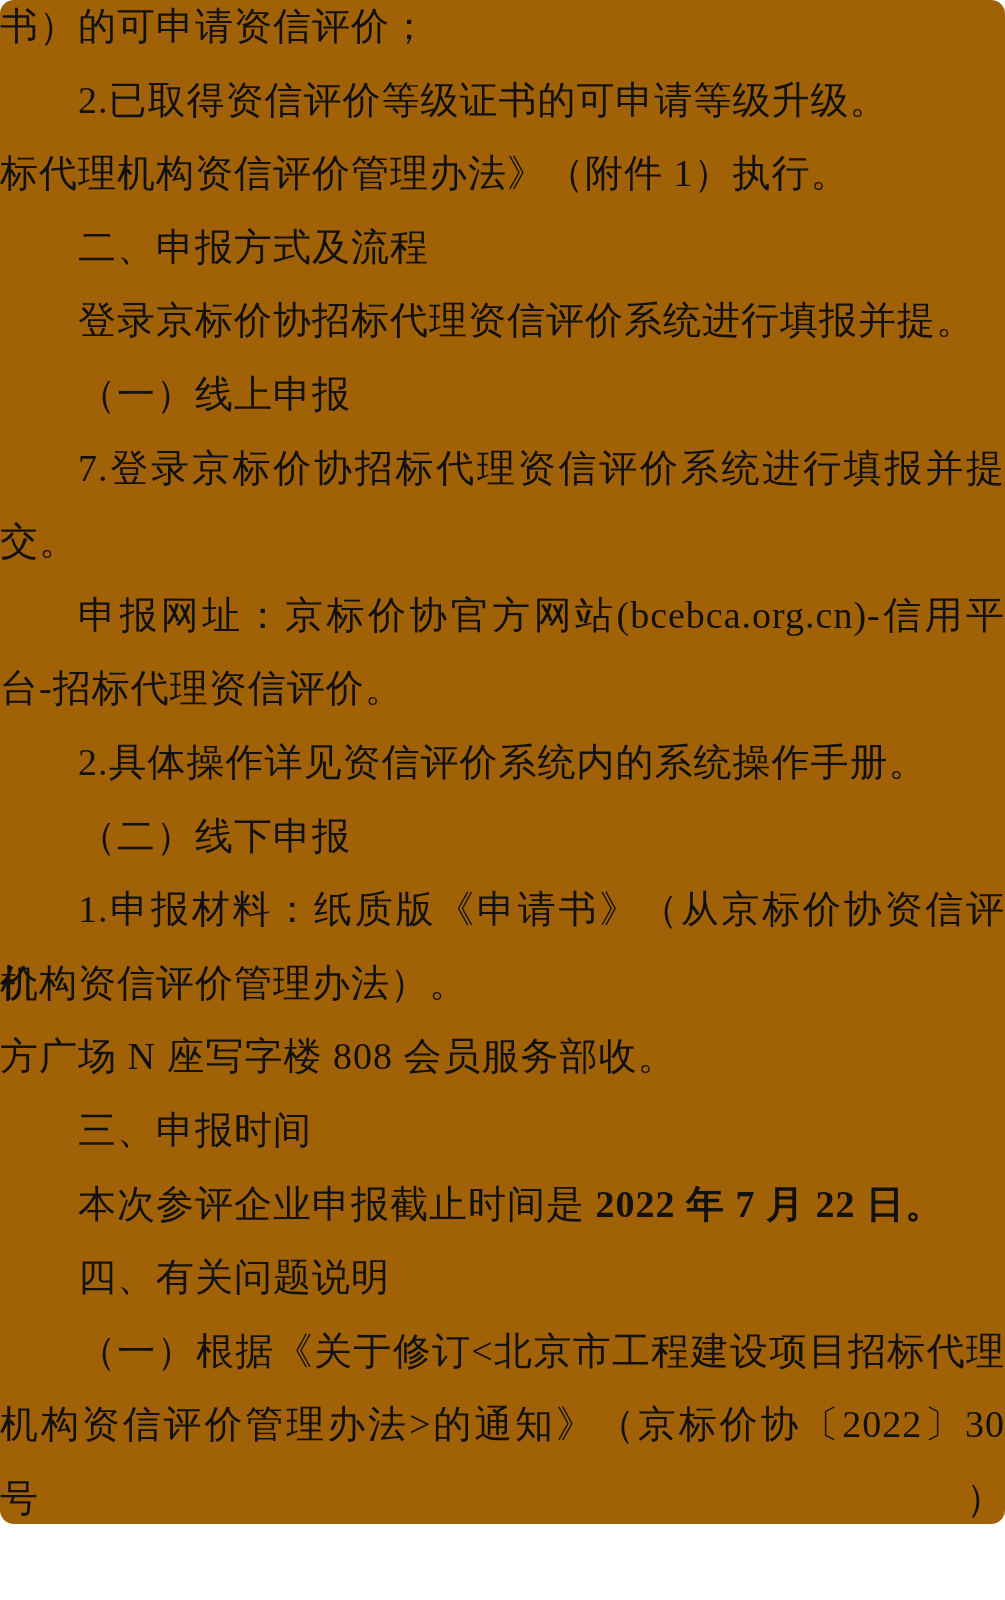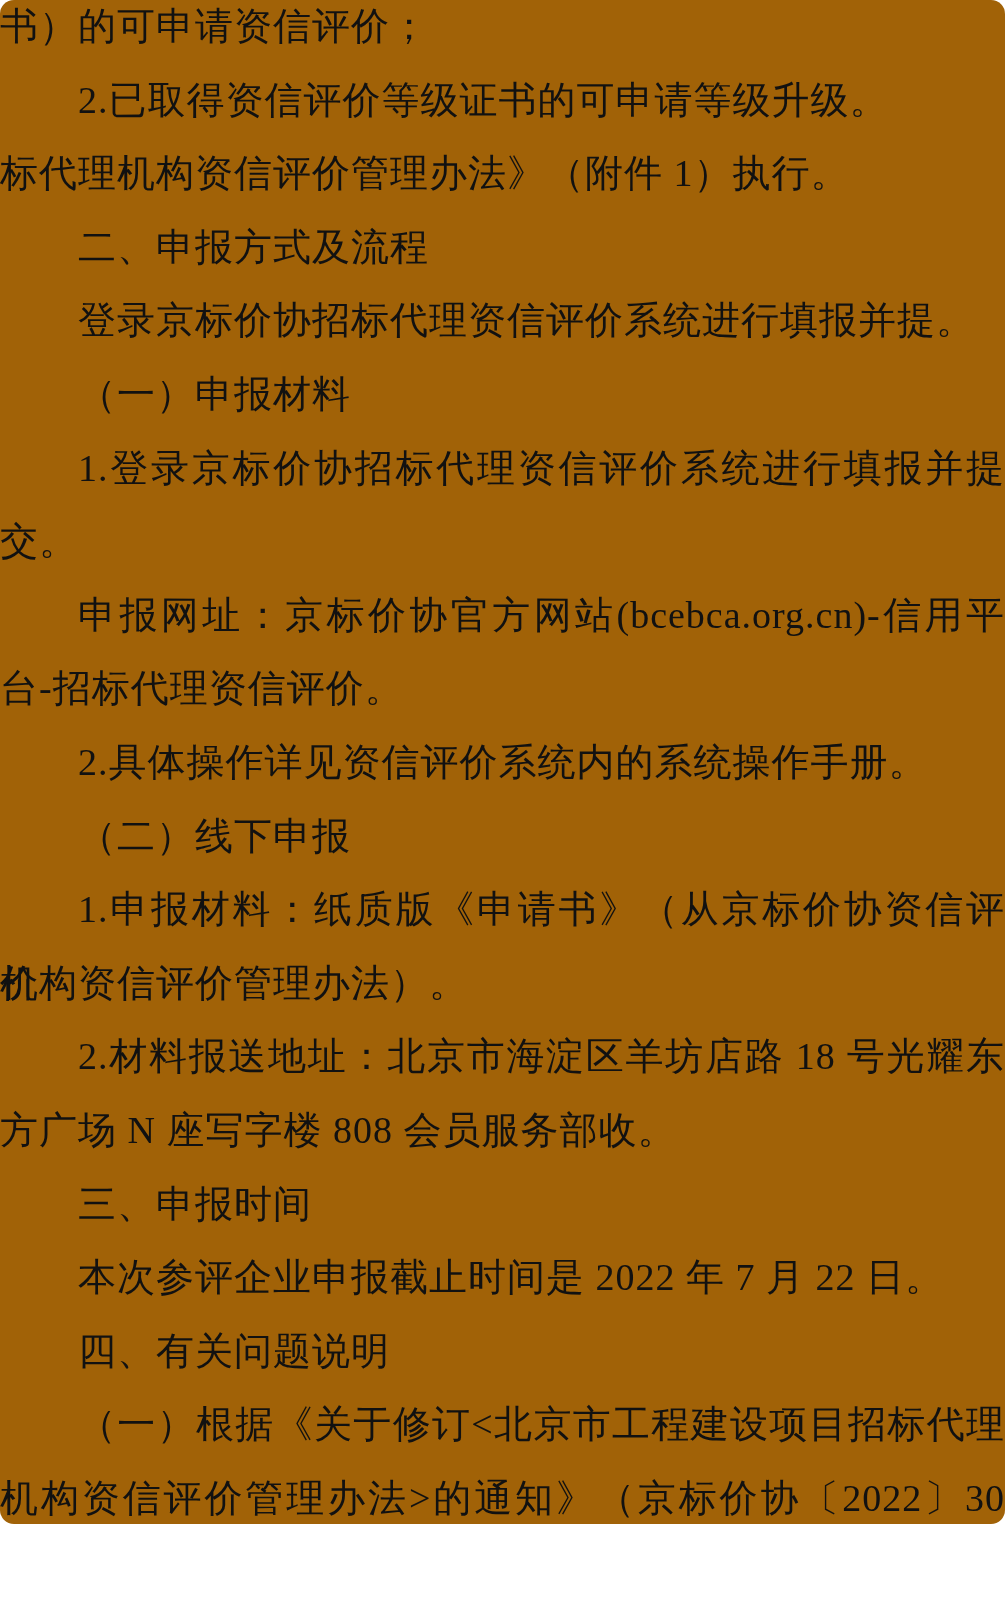--- a/index.html
+++ b/index.html
@@ -37,43 +37,42 @@
   .line.bold {
     font-weight: 400;
   }
   .line.fill {
     white-space: normal;
     text-align: justify;
     text-align-last: justify;
     text-justify: distribute;
   }
   .line .bold-seg {
-    font-weight: 400;
+    font-weight: 700;
   }
 </style>
 </head>
 <body>
 
 <div class="page">
   <div class="doc">
       <div class="line">书）的可申请资信评价；</div>
       <div class="line indent">2.已取得资信评价等级证书的可申请等级升级。</div>
       <div class="line">标代理机构资信评价管理办法》（附件 1）执行。</div>
       <div class="line indent bold">二、申报方式及流程</div>
       <div class="line indent">登录京标价协招标代理资信评价系统进行填报并提。</div>
-      <div class="line indent">（一）申报材料</div>
-      <div class="line indent bold fill">1.登录京标价协招标代理资信评价系统进行填报并提</div>
+      <div class="line indent">（一）线上申报</div>
+      <div class="line indent bold fill">7.登录京标价协招标代理资信评价系统进行填报并提</div>
       <div class="line bold">交。</div>
       <div class="line indent fill">申报网址：京标价协官方网站(bcebca.org.cn)-信用平</div>
       <div class="line">台-招标代理资信评价。</div>
       <div class="line indent">2.具体操作详见资信评价系统内的系统操作手册。</div>
       <div class="line indent">（二）线下申报</div>
       <div class="line indent fill">1.申报材料：纸质版《申请书》（从京标价协资信评价</div>
       <div class="line">机构资信评价管理办法）。</div>
-      <div class="line indent fill">2.材料报送地址：北京市海淀区羊坊店路 18 号光耀东</div>
       <div class="line">方广场 N 座写字楼 808 会员服务部收。</div>
       <div class="line indent bold">三、申报时间</div>
       <div class="line indent"><span>本次参评企业申报截止时间是 </span><span class="bold-seg">2022 年 7 月 22 日。</span></div>
       <div class="line indent bold">四、有关问题说明</div>
       <div class="line indent fill">（一）根据《关于修订&lt;北京市工程建设项目招标代理</div>
       <div class="line fill">机构资信评价管理办法&gt;的通知》（京标价协〔2022〕30 号）</div>
     </div>
 </div>
 
 </body></html>

